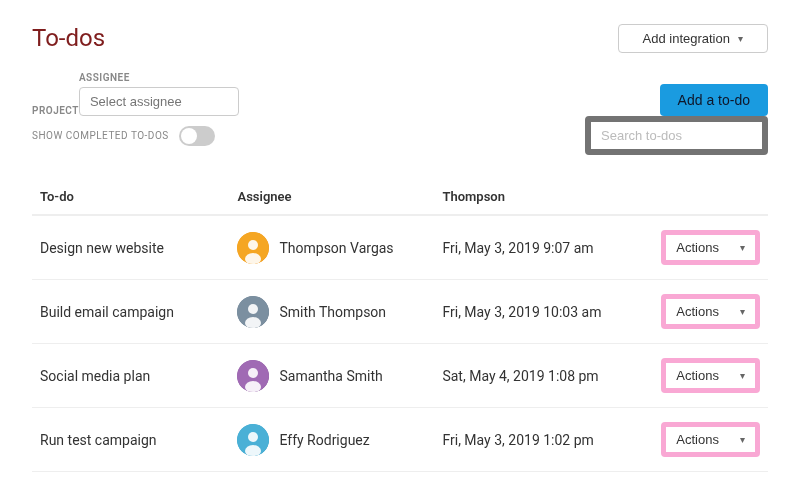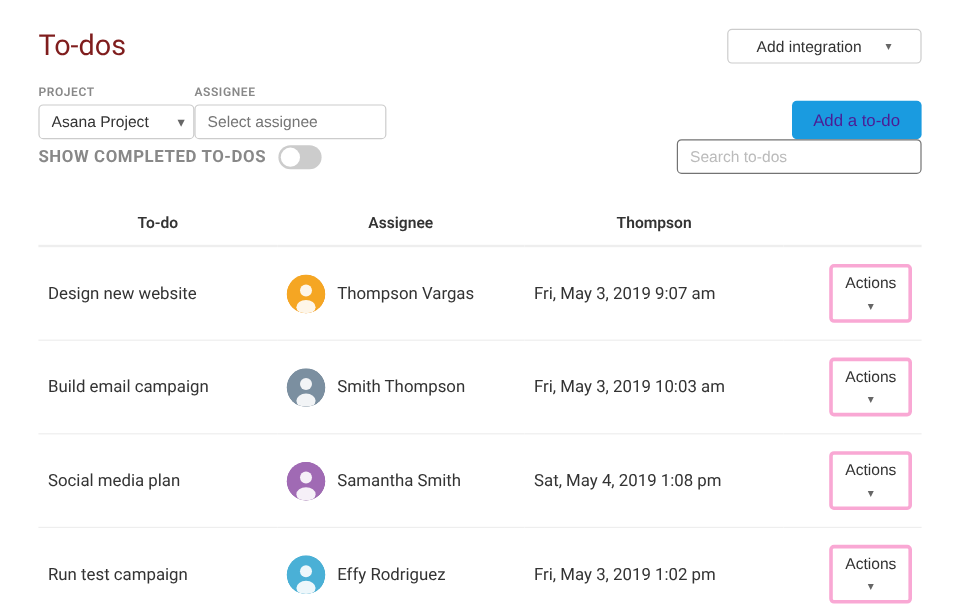--- a/index.html
+++ b/index.html
@@ -29,21 +29,21 @@
     .add-integration-btn {
       border: 1px solid #ccc;
       background: #fff;
       border-radius: 4px;
       padding: 6px 24px;
       cursor: pointer;
       font-size: 13px;
       color: #333;
       display: flex;
       align-items: center;
-      gap: 20px;
+      gap: 8px;
     }
     .filters-row {
       display: flex;
       align-items: flex-end;
     }
     .filter-group {
       display: flex;
       flex-direction: column;
       gap: 4px;
     }
@@ -84,43 +84,43 @@
       border: 1px solid #ccc;
       border-radius: 4px;
       padding: 6px 10px;
       font-size: 13px;
       color: #999;
       background: #fff;
       width: 160px;
     }
     .add-todo-btn {
       background: #1a9be0;
-      color: #4c1d95;
+      color: #0f172a;
       border: none;
       border-radius: 4px;
       padding: 8px 18px;
       font-size: 14px;
       cursor: pointer;
       margin-left: auto;
       font-weight: 500;
     }
     .second-row {
       display: flex;
       align-items: center;
       justify-content: space-between;
       margin-bottom: 24px;
     }
     .show-completed {
       display: flex;
       align-items: center;
       gap: 10px;
     }
     .show-completed-label {
-      font-size: 14px;
-      font-weight: 700;
+      font-size: 10px;
+      font-weight: 400;
       color: #888;
       letter-spacing: 0.5px;
       text-transform: uppercase;
     }
     .toggle {
       width: 36px;
       height: 20px;
       background: #ccc;
       border-radius: 10px;
       position: relative;
@@ -131,37 +131,37 @@
       position: absolute;
       width: 16px;
       height: 16px;
       background: #fff;
       border-radius: 50%;
       top: 2px;
       left: 2px;
       transition: left 0.2s;
     }
     .search-input {
-      border: 1px solid #737373;
+      border: 6px solid #737373;
       border-radius: 4px;
       padding: 6px 10px;
       font-size: 13px;
       color: #333;
-      width: 204px;
+      width: 183px;
     }
     .search-input::placeholder { color: #bbb; }
     .table {
       width: 100%;
       border-collapse: collapse;
     }
     .table thead tr {
       border-bottom: 2px solid #eee;
     }
     .table th {
-      text-align: center;
+      text-align: left;
       padding: 10px 8px;
       font-size: 13px;
       font-weight: 600;
       color: #333;
     }
     .table td {
       padding: 14px 8px;
       font-size: 14px;
       color: #333;
       border-bottom: 1px solid #eee;
@@ -196,32 +196,31 @@
     .avatar-dave {
       background: linear-gradient(135deg, #7b8fa0, #5a6e80);
     }
     .avatar-samantha {
       background: linear-gradient(135deg, #a06ab4, #7d4b8e);
     }
     .avatar-effy {
       background: linear-gradient(135deg, #4ab0d6, #2896bc);
     }
     .actions-btn {
-      border: 3px solid #f9a8d4;
+      border: 5px solid #f9a8d4;
       background: #fff;
       border-radius: 4px;
       padding: 5px 10px;
       cursor: pointer;
       font-size: 13px;
       color: #333;
       display: inline-flex;
       align-items: center;
-      gap: 6px;
+      gap: 21px;
       float: right;
-      flex-direction: column;
     }
     .chevron-down {
       font-size: 10px;
       color: #666;
     }
   </style>
 </head>
 <body>
 
 <div class="page">
@@ -231,25 +230,20 @@
       <span>Add integration</span>
       <span class="chevron-down">▾</span>
     </button>
   </div>
 
   <h1 class="page-title">To-dos</h1>
 
   <div class="filters-row">
     <div class="filter-group">
       <span class="filter-label">PROJECT</span>
-      <div class="select-wrapper">
-        <select class="filter-select">
-          <option>Asana Project</option>
-        </select>
-      </div>
     </div>
 
     <div class="filter-group">
       <span class="filter-label">ASSIGNEE</span>
       <input class="assignee-input" type="text" placeholder="Select assignee" style="">
     </div>
 
     <button class="add-todo-btn" style="margin-left: auto;">Add a to-do</button>
   </div>
 

